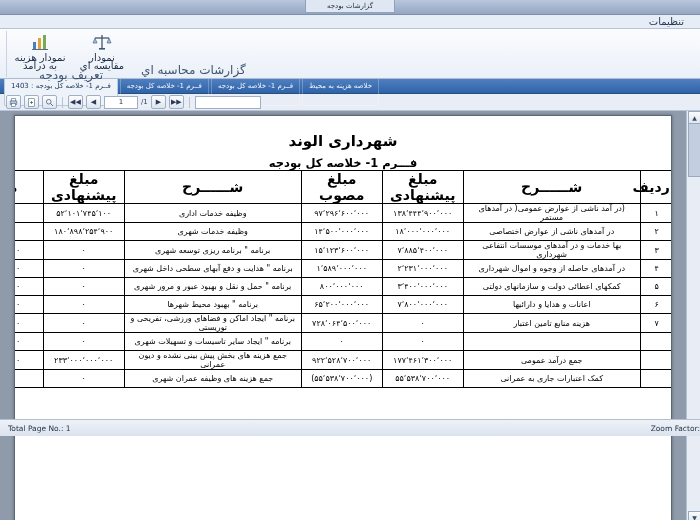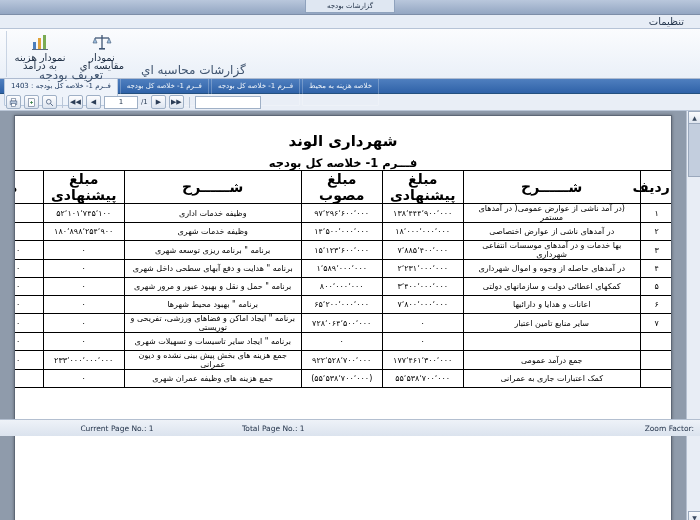--- a/index.html
+++ b/index.html
@@ -125,21 +125,21 @@
 
   
   .statusbar{
     height:16px;background:linear-gradient(#eef2f8,#dbe3ee);border-top:1px solid #b3bfd0;
     display:flex;align-items:center;font-size:7.5px;color:#24344b;direction:ltr;
     position:absolute;bottom:0;left:0;right:0;
   }
   .st-cell{padding:0 8px;}
   .st-left{flex:1;text-align:center;}
   .st-mid{flex:1;}
-  .st-right{flex:1;text-align:right;padding-right:6px;}
+  .st-right{flex:1;text-align:right;padding-right:0;}
 </style>
 </head>
 <body>
 
 <div class="app">
 
   <div class="titlebar">
     <span class="tcap">سیستم جامع مالی شهرداری</span>
     <div class="tbadge">
       <span>گزارشات بودجه</span>
@@ -296,21 +296,21 @@
                 <td class="col-radif">۶</td>
                 <td class="col-sharh desc">اعانات و هدایا و دارائیها</td>
                 <td class="col-num">۷٬۸۰۰٬۰۰۰٬۰۰۰</td>
                 <td class="col-num">۶۵٬۲۰۰٬۰۰۰٬۰۰۰</td>
                 <td class="col-sharh desc">برنامه " بهبود محیط شهرها</td>
                 <td class="col-num">۰</td>
                 <td class="col-num">۰٬۰۰۰٬۰۰۰</td>
               </tr>
               <tr>
                 <td class="col-radif">۷</td>
-                <td class="col-sharh desc">سایر منابع تامین اعتبار</td>
+                <td class="col-sharh desc">هزینه منابع تامین اعتبار</td>
                 <td class="col-num">۰</td>
                 <td class="col-num">۷۲۸٬۰۶۴٬۵۰۰٬۰۰۰</td>
                 <td class="col-sharh desc">برنامه " ایجاد اماکن و فضاهای ورزشی، تفریحی و توریستی</td>
                 <td class="col-num">۰</td>
                 <td class="col-num">۰٬۰۰۰٬۰۰۰</td>
               </tr>
               <tr>
                 <td class="col-radif"></td>
                 <td class="col-sharh desc"></td>
                 <td class="col-num">۰</td>
@@ -343,18 +343,17 @@
     </div>
 
     <div class="vscroll">
       <div class="varrow up">▲</div>
       <div class="vthumb" style="top:12px"></div>
       <div class="varrow down">▼</div>
     </div>
   </div>
 
   <div class="statusbar">
-    <div class="st-cell st-left">Current Page No.: 1</div>
     <div class="st-cell st-mid">Total Page No.: 1</div>
     <div class="st-cell st-right">Zoom Factor:</div>
   </div>
 
 </div>
 
 </body></html>

